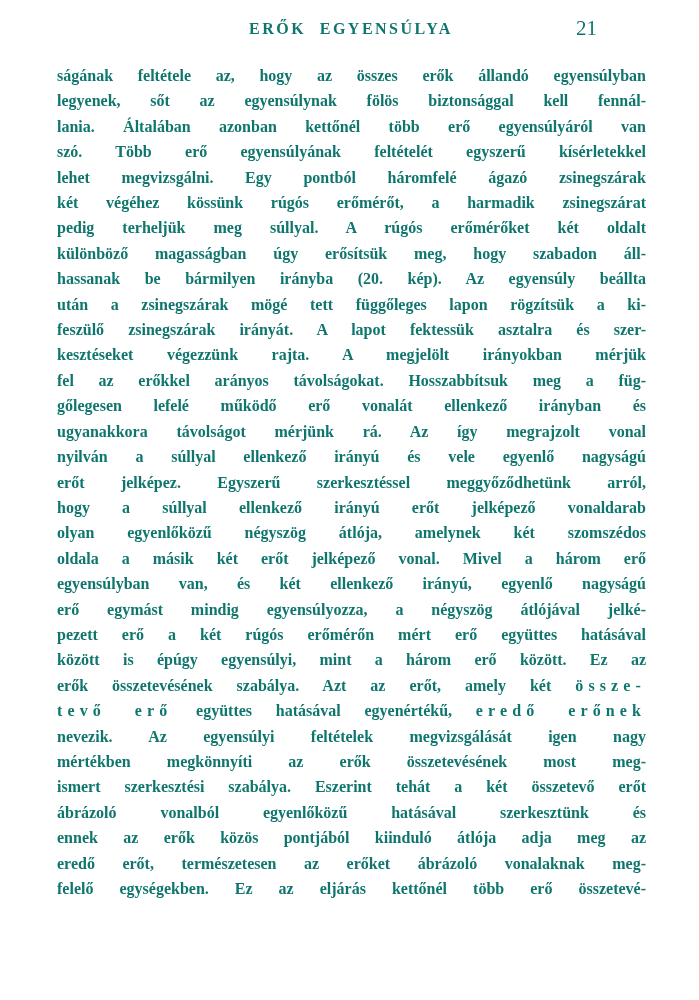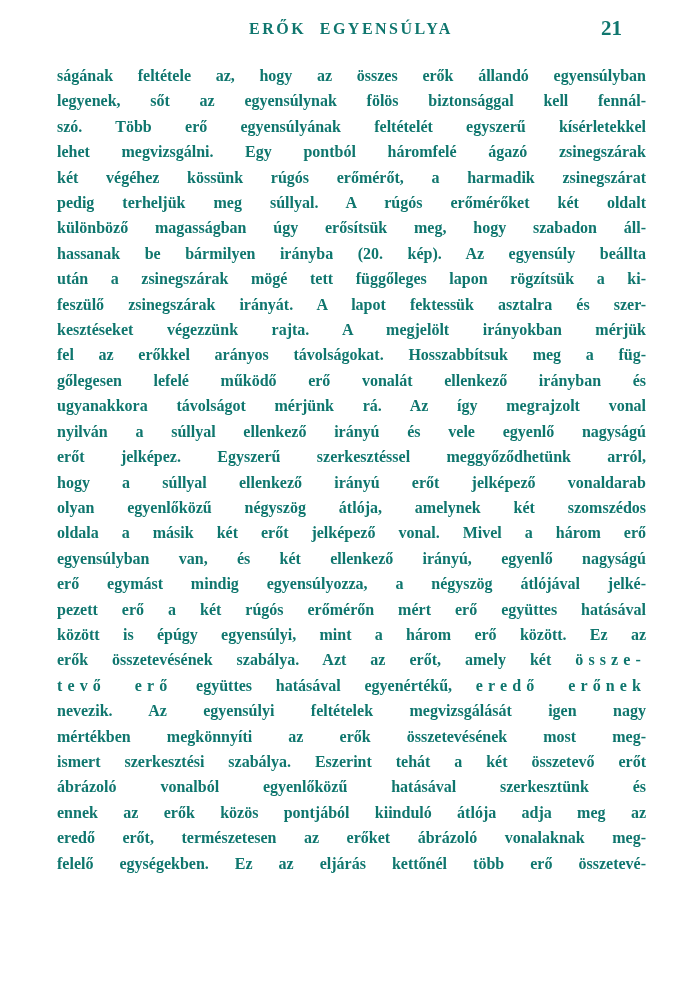--- a/index.html
+++ b/index.html
@@ -31,24 +31,24 @@
     top: 4px;
     text-align: center;
     font-size: 16px;
     font-weight: 700;
     letter-spacing: 2.5px;
     word-spacing: 7px;
     white-space: nowrap;
   }
   .page-number {
     position: absolute;
-    right: 23px;
+    right: 48px;
     top: 0;
     font-size: 21px;
-    font-weight: 700;
+    font-weight: 400;
   }
   .body-text {
     position: absolute;
     top: 63px;
     left: 57px;
     width: 589px;
   }
   .line {
     font-size: 16px;
     font-weight: 700;
@@ -66,20 +66,21 @@
 <body>
 
 <div class="page">
   <div class="running-header">
     <div class="header-title">ERŐK EGYENSÚLYA</div>
     <div class="page-number">21</div>
   </div>
   <div class="body-text">
       <div class="line"><span>ságának feltétele az, hogy az összes erők állandó egyensúlyban</span></div>
       <div class="line"><span>legyenek, sőt az egyensúlynak fölös biztonsággal kell fennál-</span></div>
+      <div class="line"><span>lania. Általában azonban kettőnél több erő egyensúlyáról van</span></div>
       <div class="line"><span>szó. Több erő egyensúlyának feltételét egyszerű kísérletekkel</span></div>
       <div class="line"><span>lehet megvizsgálni. Egy pontból háromfelé ágazó zsinegszárak</span></div>
       <div class="line"><span>két végéhez kössünk rúgós erőmérőt, a harmadik zsinegszárat</span></div>
       <div class="line"><span>pedig terheljük meg súllyal. A rúgós erőmérőket két oldalt</span></div>
       <div class="line"><span>különböző magasságban úgy erősítsük meg, hogy szabadon áll-</span></div>
       <div class="line"><span>hassanak be bármilyen irányba (20. kép). Az egyensúly beállta</span></div>
       <div class="line"><span>után a zsinegszárak mögé tett függőleges lapon rögzítsük a ki-</span></div>
       <div class="line"><span>feszülő zsinegszárak irányát. A lapot fektessük asztalra és szer-</span></div>
       <div class="line"><span>kesztéseket végezzünk rajta. A megjelölt irányokban mérjük</span></div>
       <div class="line"><span>fel az erőkkel arányos távolságokat. Hosszabbítsuk meg a füg-</span></div>

